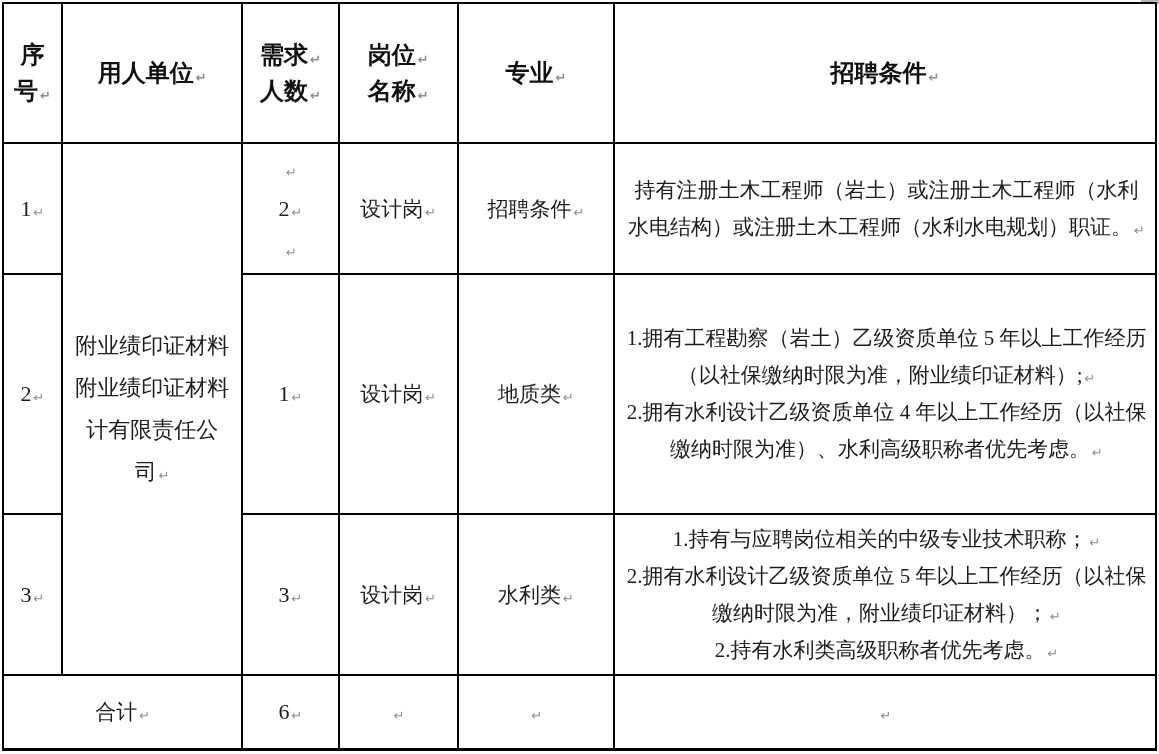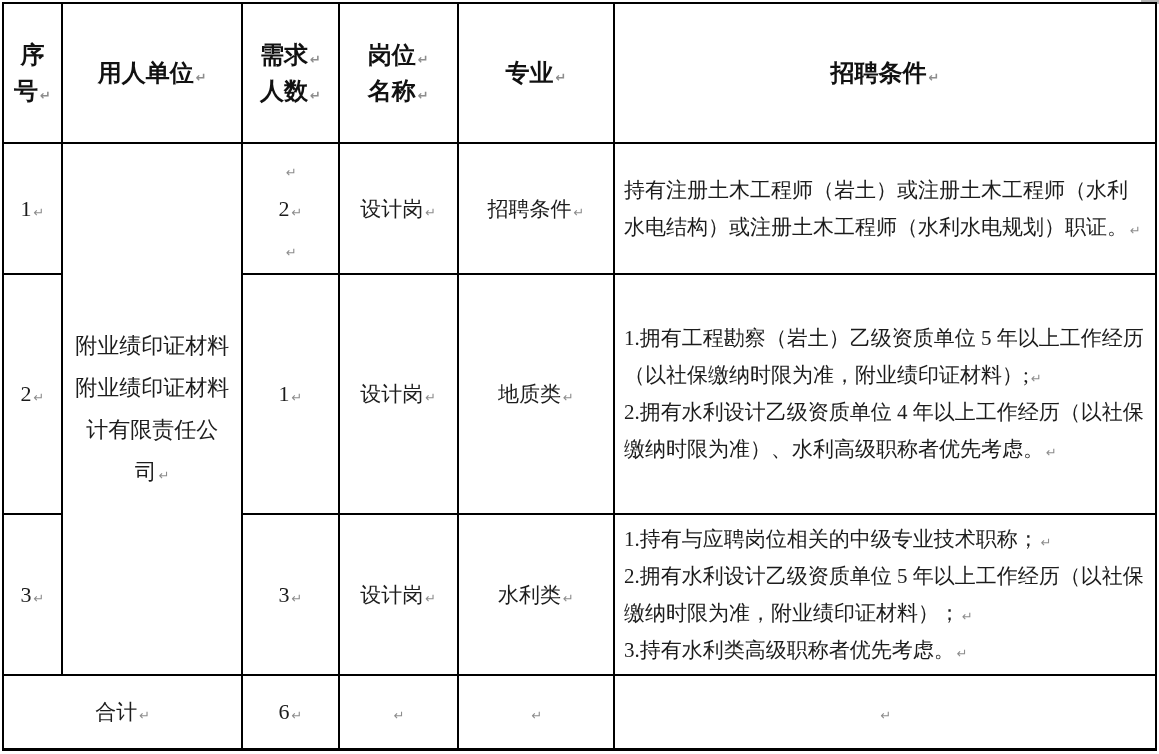--- a/index.html
+++ b/index.html
@@ -20,21 +20,21 @@
   }
   .doc-table tr.footer-row td{border-bottom-width:3px;}
   th.hcell{
     font-family:"Liberation Sans","DejaVu Sans",sans-serif;
     font-weight:700;font-size:24px;line-height:36px;color:#111;
   }
   td.num-cell{font-size:22px;}
   td.count-cell-multiline{line-height:40px;}
   td.employer-cell{line-height:42px;font-size:22px;}
   td.cond-cell{
-    text-align:left;vertical-align:middle;padding:4px 6px 4px 9px;
+    text-align:center;vertical-align:middle;padding:4px 6px 4px 9px;
   }
   td.cond-cell p{margin:0;line-height:37px;}
   .pm{
     color:#8d8d8d;font-size:13px;line-height:1;
     font-family:"DejaVu Sans",sans-serif;margin-left:2px;
     position:relative;top:1px;
   }
   .row-header{height:140px;}
   .row-1{height:131px;}
   .row-2{height:240px;}
@@ -135,21 +135,21 @@
     </td>
     <td>
       <span>设计岗</span><span class="pm">↵</span>
     </td>
     <td>
       <span>水利类</span><span class="pm">↵</span>
     </td>
     <td class="cond-cell">
       <p><span>1.持有与应聘岗位相关的中级专业技术职称；</span><span class="pm">↵</span></p>
       <p><span>2.拥有水利设计乙级资质单位 5 年以上工作经历（以社保缴纳时限为准，附业绩印证材料）；</span><span class="pm">↵</span></p>
-      <p><span>3.持有水利类高级职称者优先考虑。</span><span class="pm">↵</span></p>
+      <p><span>2.持有水利类高级职称者优先考虑。</span><span class="pm">↵</span></p>
     </td>
   </tr>
 
   <tr class="footer-row">
     <td colspan="2">
       <span>合计</span><span class="pm">↵</span>
     </td>
     <td class="num-cell">
       <span>6</span><span class="pm">↵</span>
     </td>

